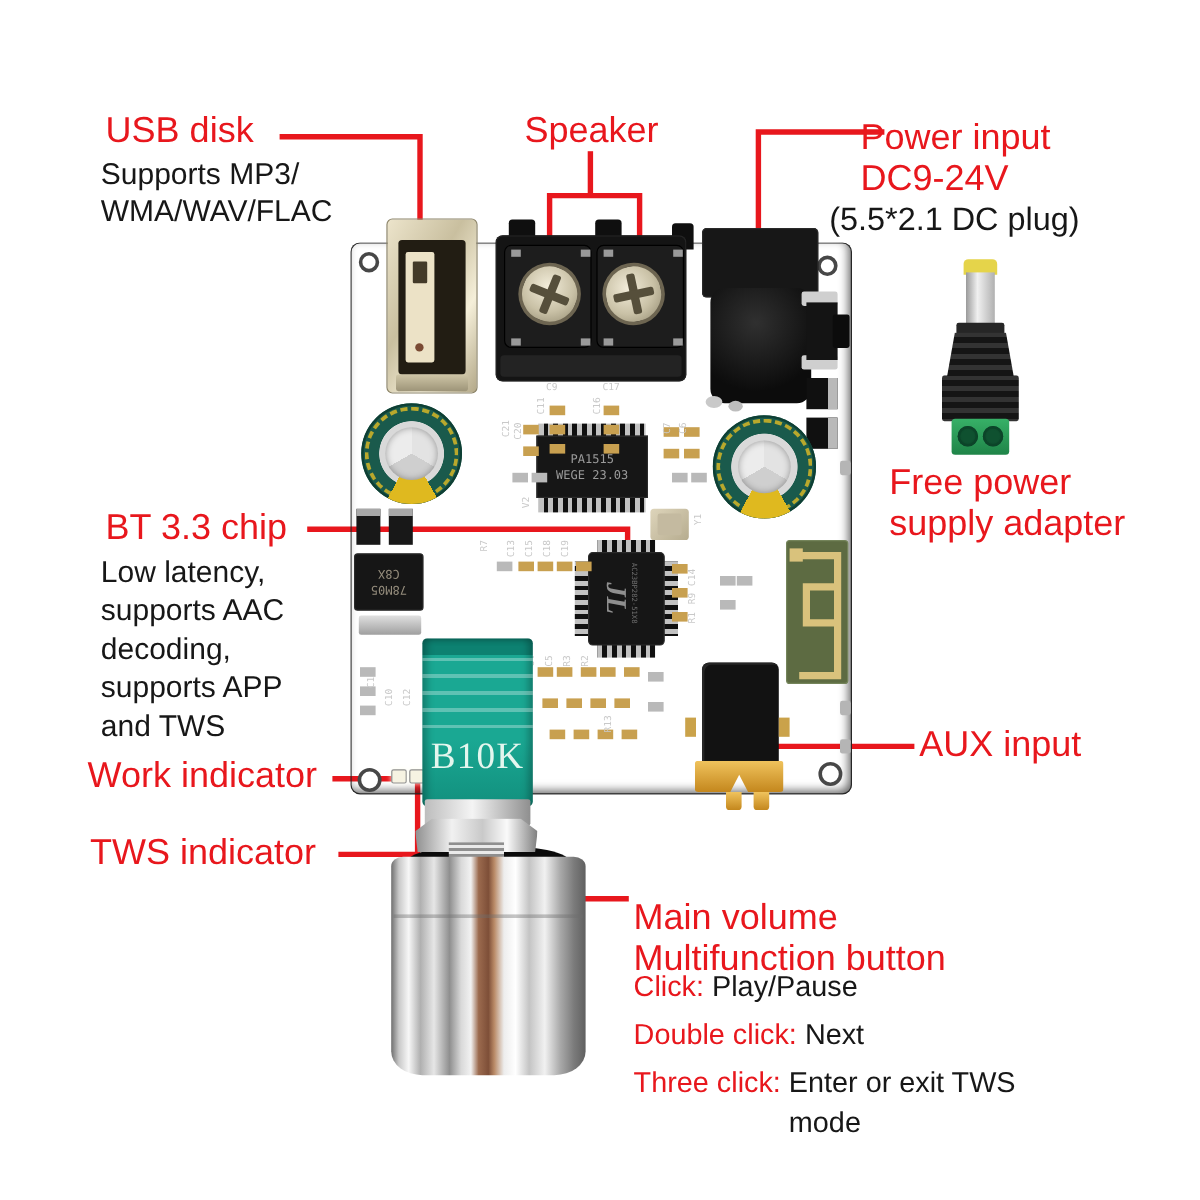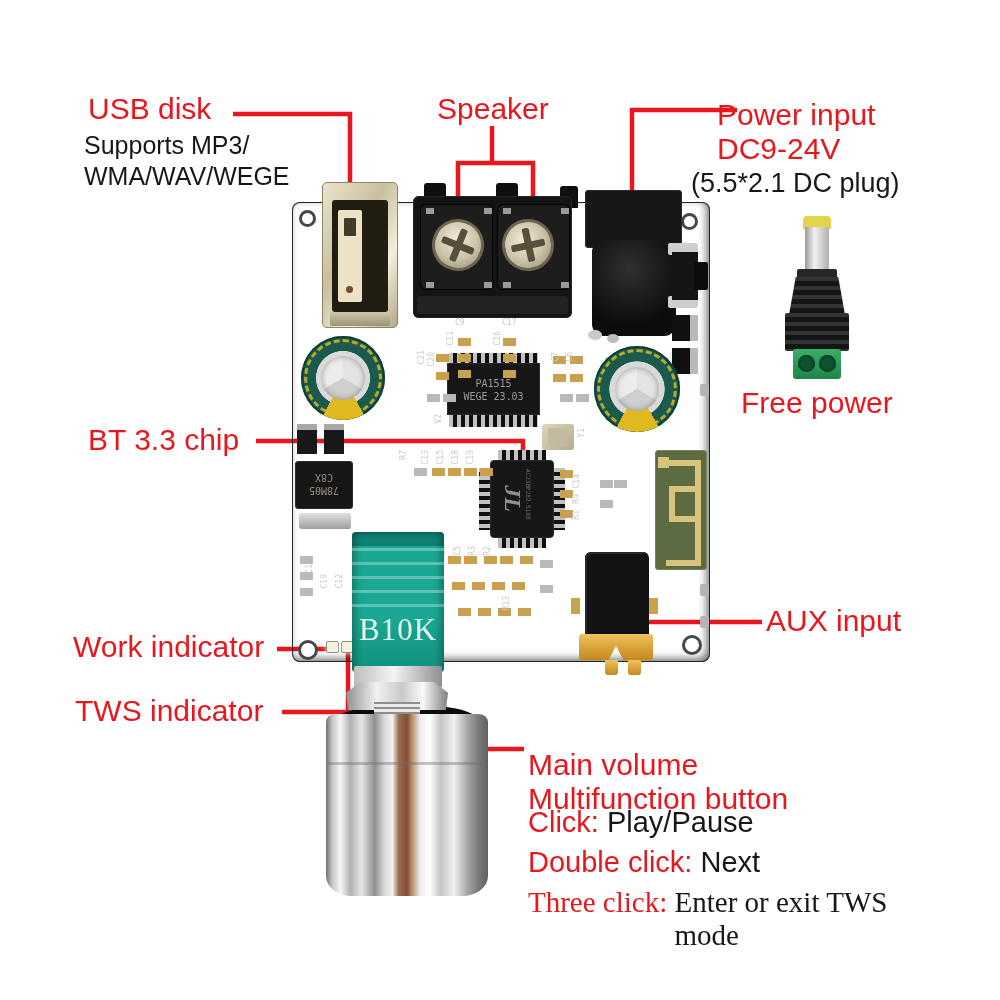--- a/index.html
+++ b/index.html
@@ -8,21 +8,21 @@
   html,body{margin:0;padding:0;background:#fff;}
   .canvas{position:relative;width:1000px;height:1000px;background:#fff;overflow:hidden;
           font-family:"Liberation Sans",sans-serif;color:var(--ink);}
   .abs{position:absolute;}
   .overlay{position:absolute;left:0;top:0;pointer-events:none;}
   .title{left:0;top:0;width:1000px;text-align:center;font-size:56px;line-height:62px;
          font-weight:700;color:var(--accent);letter-spacing:0;}
   .red-label{color:var(--accent);font-size:30px;line-height:34px;white-space:nowrap;}
   .blk-text{color:var(--ink);font-size:25px;line-height:31px;white-space:nowrap;}
   .note{color:var(--ink);font-size:27px;white-space:nowrap;}
-  .act{font-size:29px;line-height:33px;white-space:nowrap;}
+  .act{font-size:24px;line-height:33px;white-space:nowrap;}
   .act .k{color:var(--accent);}
   .act .v{color:var(--ink);display:inline-block;width:224px;vertical-align:top;white-space:normal;}
   
   .board{background:linear-gradient(135deg,#1b1b1b,#121212 60%,#181818);border-radius:8px;
          box-shadow:inset 0 0 0 1px #262626, inset -3px -3px 8px rgba(0,0,0,.6);
          background-image:radial-gradient(rgba(255,255,255,.05) 1px,transparent 1.4px);
          background-size:16px 16px;}
   .hole{border-radius:50%;background:#fff;border:3px solid #474747;box-sizing:border-box;}
   .silk{position:absolute;font:8px "DejaVu Sans Mono",monospace;color:#c9c9c9;white-space:nowrap;}
   .silk.v{writing-mode:vertical-rl;transform:rotate(180deg);}
@@ -264,48 +264,56 @@
     <div class="abs" style="left:793px;top:349px;width:48px;height:30px;border-radius:3px;
          background:linear-gradient(180deg,#37b067,#1f8448);">
       <div class="abs" style="left:5px;top:6px;width:17px;height:17px;border-radius:50%;background:radial-gradient(circle,#0f5130 40%,#0a3d24);box-shadow:inset 0 0 0 2px #0c4429;"></div>
       <div class="abs" style="left:26px;top:6px;width:17px;height:17px;border-radius:50%;background:radial-gradient(circle,#0f5130 40%,#0a3d24);box-shadow:inset 0 0 0 2px #0c4429;"></div>
     </div>
   </div>
 
   <div class="abs red-label" style="left:88px;top:92px;">USB disk</div>
   <div class="abs blk-text" style="left:84px;top:130px;">
     <div>Supports MP3/</div>
-    <div>WMA/WAV/WEGE</div>
+    <div>WMA/WAV/FLAC</div>
   </div>
 
   <div class="abs red-label" style="left:437px;top:92px;">Speaker</div>
 
   <div class="abs red-label" style="left:717px;top:98px;">
     <div>Power input</div>
     <div>DC9-24V</div>
   </div>
   <div class="abs note" style="left:691px;top:168px;text-align:center;">(5.5*2.1 DC plug)</div>
 
   <div class="abs red-label" style="left:741px;top:386px;">
     <div>Free power</div>
+    <div>supply adapter</div>
   </div>
 
   <div class="abs red-label" style="left:88px;top:423px;">BT 3.3 chip</div>
+  <div class="abs blk-text" style="left:84px;top:461px;line-height:32px;">
+    <div>Low latency,</div>
+    <div>supports AAC</div>
+    <div>decoding,</div>
+    <div>supports APP</div>
+    <div>and TWS</div>
+  </div>
 
   <div class="abs red-label" style="left:73px;top:630px;">Work indicator</div>
   <div class="abs red-label" style="left:75px;top:694px;">TWS indicator</div>
   <div class="abs red-label" style="left:766px;top:604px;">AUX input</div>
 
   <div class="abs red-label" style="left:528px;top:748px;">
     <div>Main volume</div>
     <div>Multifunction button</div>
   </div>
   <div class="abs act" style="left:528px;top:806px;">
     <span class="k">Click:</span> <span class="v">Play/Pause</span>
   </div>
   <div class="abs act" style="left:528px;top:846px;">
     <span class="k">Double click:</span> <span class="v">Next</span>
   </div>
-  <div class="abs act" style="left:528px;top:886px;font-family:Liberation Serif, serif;">
+  <div class="abs act" style="left:528px;top:886px;">
     <span class="k">Three click:</span> <span class="v">Enter or exit TWS mode</span>
   </div>
 
 </div>
 
 </body></html>

